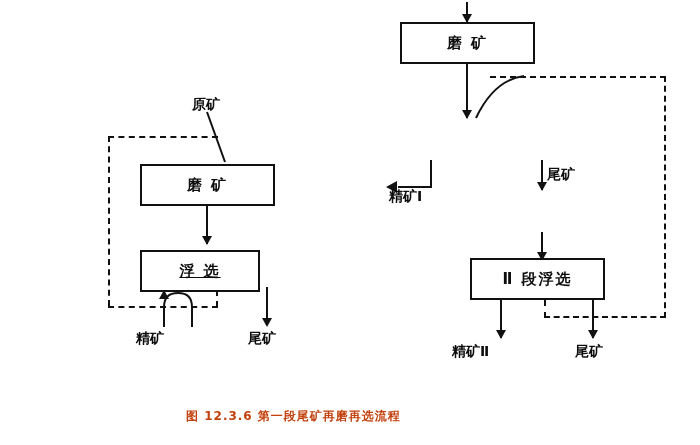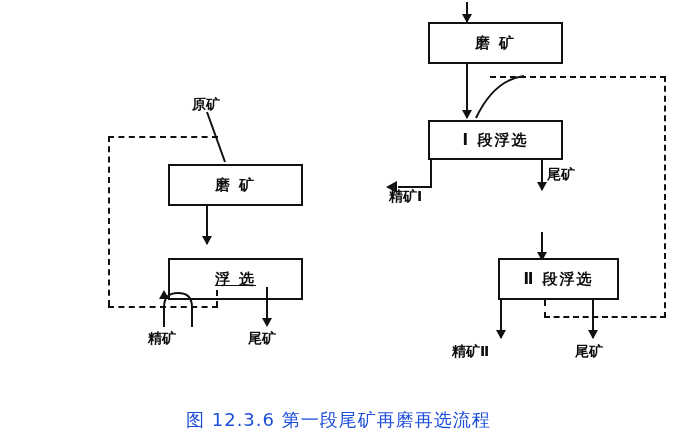--- a/index.html
+++ b/index.html
@@ -20,34 +20,33 @@
     box-sizing: border-box;
     border: 2px solid #111;
     background: #ffffff;
     display: flex;
     align-items: center;
     justify-content: center;
     font-size: 15px;
     letter-spacing: 2px;
     color: #0d0d0d;
     font-weight: 600;
-    margin-left: 28px;
   }
   .lbl {
     position: absolute;
     font-size: 14px;
     color: #0d0d0d;
     font-weight: 700;
     white-space: nowrap;
   }
   .caption {
     position: absolute;
-    font-size: 18px;
-    color: #1d4ed8;
-    font-weight: 400;
+    font-size: 12px;
+    color: #c2410c;
+    font-weight: 700;
     white-space: nowrap;
     letter-spacing: 1px;
   }
   .ln {
     position: absolute;
     background: #111;
   }
   .ln-h { height: 2px; }
   .ln-v { width: 2px; }
   .dash-h {
@@ -89,28 +88,28 @@
 
   <svg class="curve" style="left:185px; top:110px; width:50px; height:55px;">
     <line x1="22" y1="2" x2="40" y2="52" stroke="#111" stroke-width="2"></line>
   </svg>
 
   <div class="box" style="left:140px; top:164px; width:135px; height:42px;">磨    矿</div>
 
   <div class="ln ln-v" style="left:206px; top:206px; height:38px;"></div>
   <div class="arrow-down" style="left:202px; top:236px;"></div>
 
-  <div class="box" style="left:140px; top:258px; width:135px; height:42px;text-decoration:underline;">浮    选</div>
+  <div class="box" style="left:140px; top:250px; width:120px; height:42px;text-decoration:underline;">浮    选</div>
 
   <svg class="curve" style="left:150px; top:287px; width:70px; height:42px;">
     <path d="M 14 40 L 14 20 Q 14 6 28 6 Q 42 6 42 20 L 42 40" fill="none" stroke="#111" stroke-width="2"></path>
   </svg>
   <div class="arrow-up" style="left:159px; top:290px;"></div>
 
-  <div class="lbl" style="left:136px; top:330px;margin-left:12px;">精矿</div>
+  <div class="lbl" style="left:136px; top:330px;">精矿</div>
 
   <div class="ln ln-v" style="left:266px; top:287px; height:38px;"></div>
   <div class="arrow-down" style="left:262px; top:318px;"></div>
   <div class="lbl" style="left:248px; top:330px;">尾矿</div>
 
   <div class="dash-v" style="left:108px; top:136px; height:170px;"></div>
   <div class="dash-h" style="left:108px; top:136px; width:110px;"></div>
   <div class="dash-h" style="left:108px; top:306px; width:110px;"></div>
   <div class="dash-v" style="left:216px; top:290px; height:17px;"></div>
 
@@ -119,38 +118,37 @@
 
   <div class="box" style="left:400px; top:22px; width:135px; height:42px;">磨    矿</div>
 
   <div class="ln ln-v" style="left:466px; top:64px; height:54px;"></div>
   <div class="arrow-down" style="left:462px; top:110px;"></div>
 
   <svg class="curve" style="left:468px; top:74px; width:60px; height:48px;">
     <path d="M 56 2 Q 26 6 8 44" fill="none" stroke="#111" stroke-width="2"></path>
   </svg>
 
-  <div class="box" style="left:400px; top:120px; width:135px; height:40px;">Ⅰ 段浮选</div>
 
   <div class="ln ln-v" style="left:430px; top:160px; height:28px;"></div>
   <div class="ln ln-h" style="left:398px; top:186px; width:33px;"></div>
   <svg class="curve" style="left:386px; top:180px; width:16px; height:14px;">
     <polygon points="0,7 11,1 11,13" fill="#111"></polygon>
   </svg>
   <div class="lbl" style="left:389px; top:188px;">精矿Ⅰ</div>
 
   <div class="lbl" style="left:547px; top:166px;">尾矿</div>
   <div class="ln ln-v" style="left:541px; top:160px; height:30px;"></div>
   <div class="arrow-down" style="left:537px; top:182px;"></div>
 
 
   <div class="ln ln-v" style="left:541px; top:232px; height:28px;"></div>
   <div class="arrow-down" style="left:537px; top:252px;"></div>
 
-  <div class="box" style="left:470px; top:258px; width:121px; height:42px;">Ⅱ 段浮选</div>
+  <div class="box" style="left:470px; top:258px; width:135px; height:42px;">Ⅱ 段浮选</div>
 
   <div class="ln ln-v" style="left:500px; top:300px; height:38px;"></div>
   <div class="arrow-down" style="left:496px; top:330px;"></div>
   <div class="lbl" style="left:452px; top:343px;">精矿Ⅱ</div>
 
   <div class="ln ln-v" style="left:592px; top:300px; height:38px;"></div>
   <div class="arrow-down" style="left:588px; top:330px;"></div>
   <div class="lbl" style="left:575px; top:343px;">尾矿</div>
 
   <div class="dash-h" style="left:490px; top:76px; width:176px;"></div>

